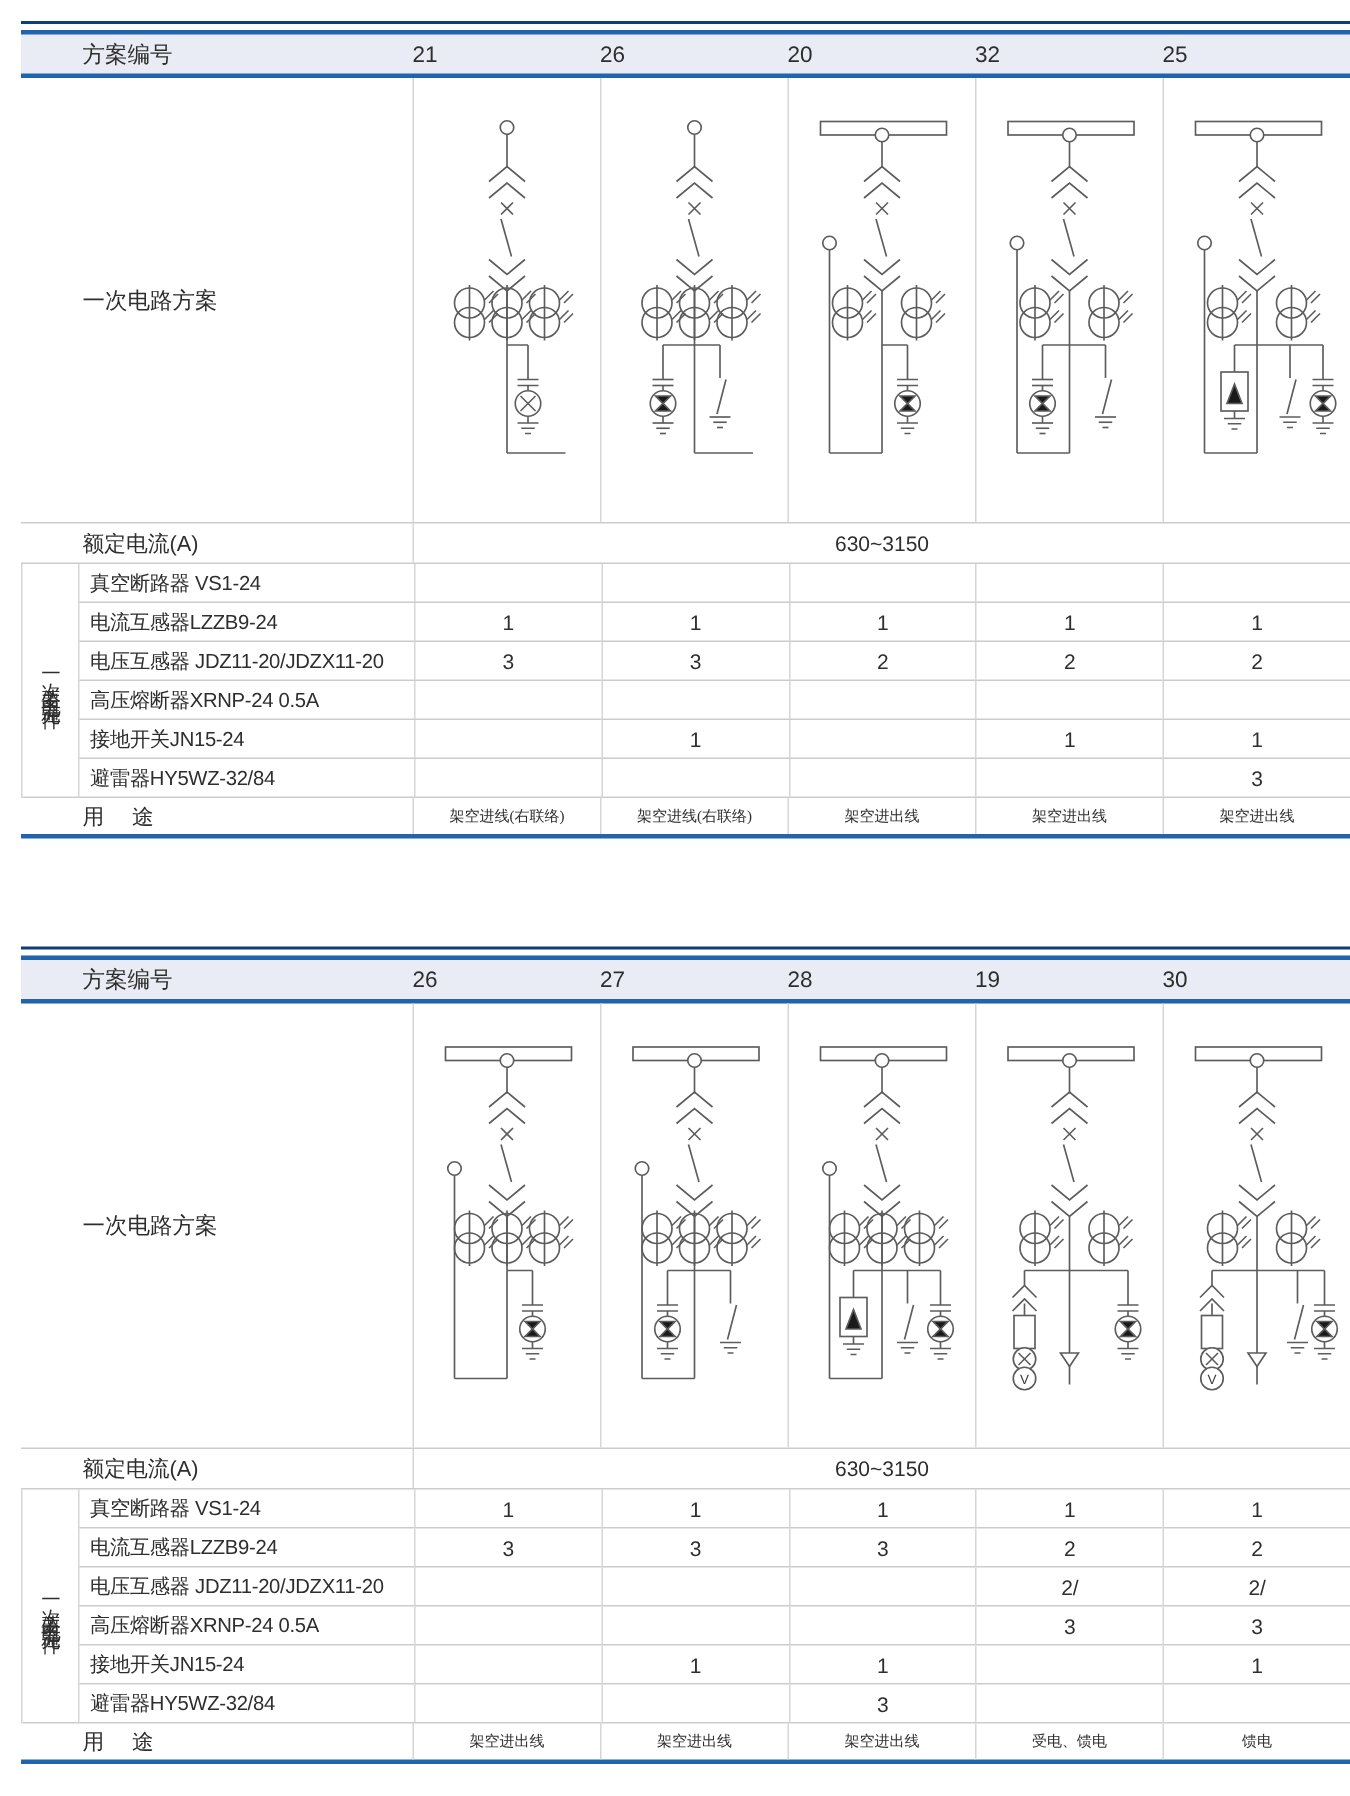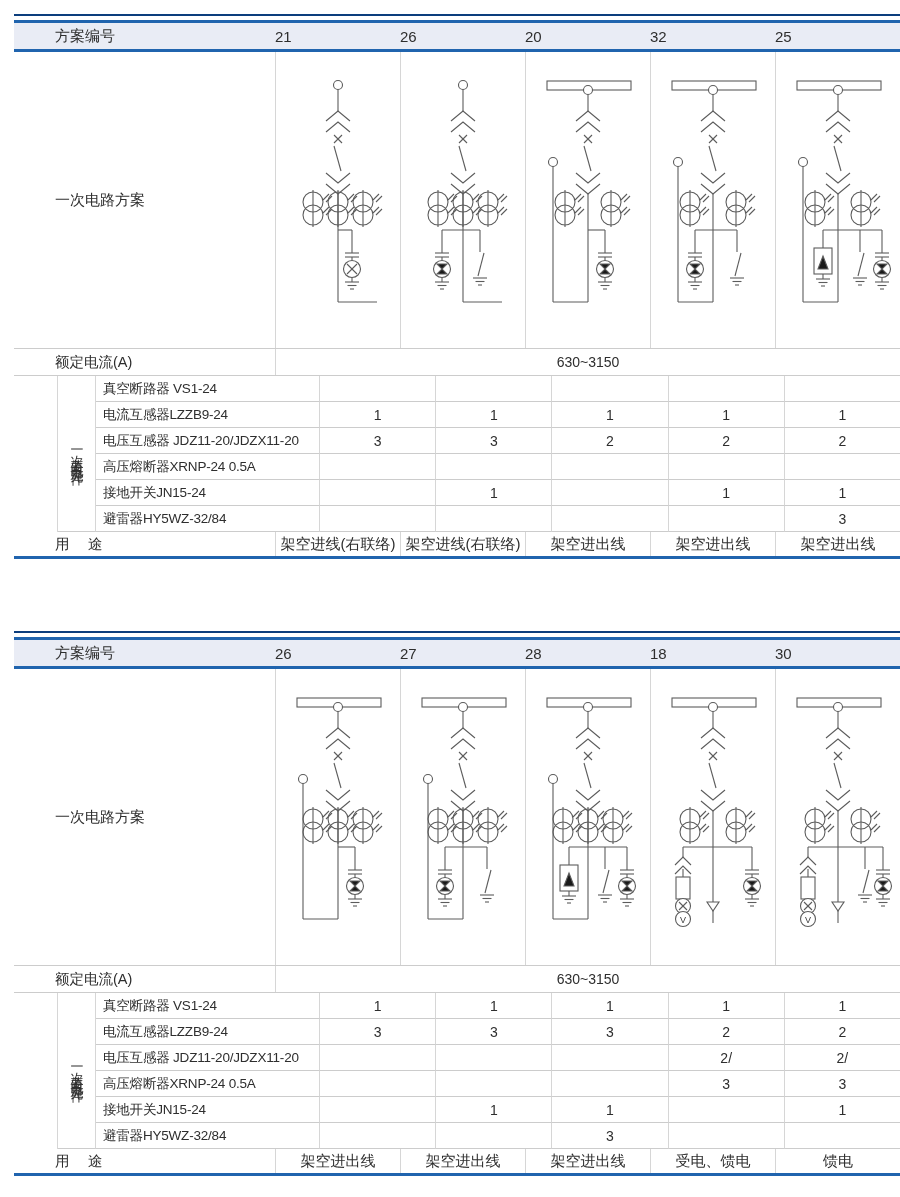--- a/index.html
+++ b/index.html
@@ -16,31 +16,31 @@
        background:var(--header-bg); border-top:3px solid var(--accent); border-bottom:3px solid var(--accent);
        height:32px; font-size:15px;}
   .hdr .lbl{padding-left:41px;}
   .hdr .num{}
   .diagrow{display:grid; grid-template-columns:261px repeat(5,1fr); border-bottom:1px solid var(--grid);}
   .diagrow .lbl{display:flex; align-items:center; padding-left:41px; font-size:15px;}
   .dcell{border-left:1px solid var(--grid-light); display:flex; justify-content:center; align-items:flex-start; height:296px;}
   .ratedrow{display:grid; grid-template-columns:261px 1fr; height:27px; border-bottom:1px solid var(--grid); font-size:14.5px;}
   .ratedrow .lbl{display:flex; align-items:center; padding-left:41px;}
   .ratedrow .val{border-left:1px solid var(--grid-light); display:flex; align-items:center; justify-content:center; font-size:14px;}
-  .comp{display:grid; grid-template-columns:38px 223px repeat(5,1fr); grid-auto-rows:26px; border-left:1px solid var(--grid-light);margin-left:43px;}
+  .comp{display:grid; grid-template-columns:38px 223px repeat(5,1fr); grid-auto-rows:26px; border-left:1px solid var(--grid-light);}
   .comp .side{grid-column:1; grid-row:1/7; display:flex; align-items:center; justify-content:center;
       writing-mode:vertical-rl; text-orientation:upright; letter-spacing:3px; font-size:13px;
       border-right:1px solid var(--grid-light); border-bottom:1px solid var(--grid);}
   .comp .clabel{grid-column:2; display:flex; align-items:center; padding-left:7px; font-size:13.5px;
       white-space:nowrap; border-bottom:1px solid var(--grid); letter-spacing:-0.2px;}
   .comp .cval{display:flex; align-items:center; justify-content:center; font-size:14px;
       border-left:1px solid var(--grid-light); border-bottom:1px solid var(--grid);}
   .usage{display:grid; grid-template-columns:261px repeat(5,1fr); height:27px; border-bottom:3px solid var(--accent); font-size:14.5px;}
   .usage .lbl{display:flex; align-items:center; padding-left:41px; letter-spacing:2px;}
-  .usage .val{display:flex; align-items:center; justify-content:center; border-left:1px solid var(--grid-light); font-size:15px; white-space:nowrap;}
+  .usage .val{display:flex; align-items:center; justify-content:center; border-left:1px solid var(--grid-light); font-size:10px; white-space:nowrap;font-family:Liberation Serif, serif;}
   svg{display:block;}
 </style>
 </head>
 <body>
 
 <div class="page">
   <div id="tables-root">
       <div class="tbl">
         <div class="topline"></div>
         <div class="hdr">
@@ -361,21 +361,21 @@
           <div class="val">架空进出线</div>
         </div>
       </div>
       <div class="tbl">
         <div class="topline"></div>
         <div class="hdr">
           <span class="lbl">方案编号</span>
           <span class="num">26</span>
           <span class="num">27</span>
           <span class="num">28</span>
-          <span class="num">18</span>
+          <span class="num">19</span>
           <span class="num">30</span>
         </div>
         <div class="diagrow">
           <div class="lbl">一次电路方案</div>
           <div class="dcell">
             <svg width="122" height="296" viewBox="0 0 122 296" stroke="#5c5c5c" stroke-width="1.1" fill="none">
               <rect x="20" y="29" width="84" height="9" fill="none"></rect>
               <circle cx="61" cy="38" r="4.5" fill="#ffffff"></circle>
               <line x1="61" y1="42.5" x2="61" y2="60"></line>
               <path d="M49,69 L61,59 L73,69" fill="none"></path>

